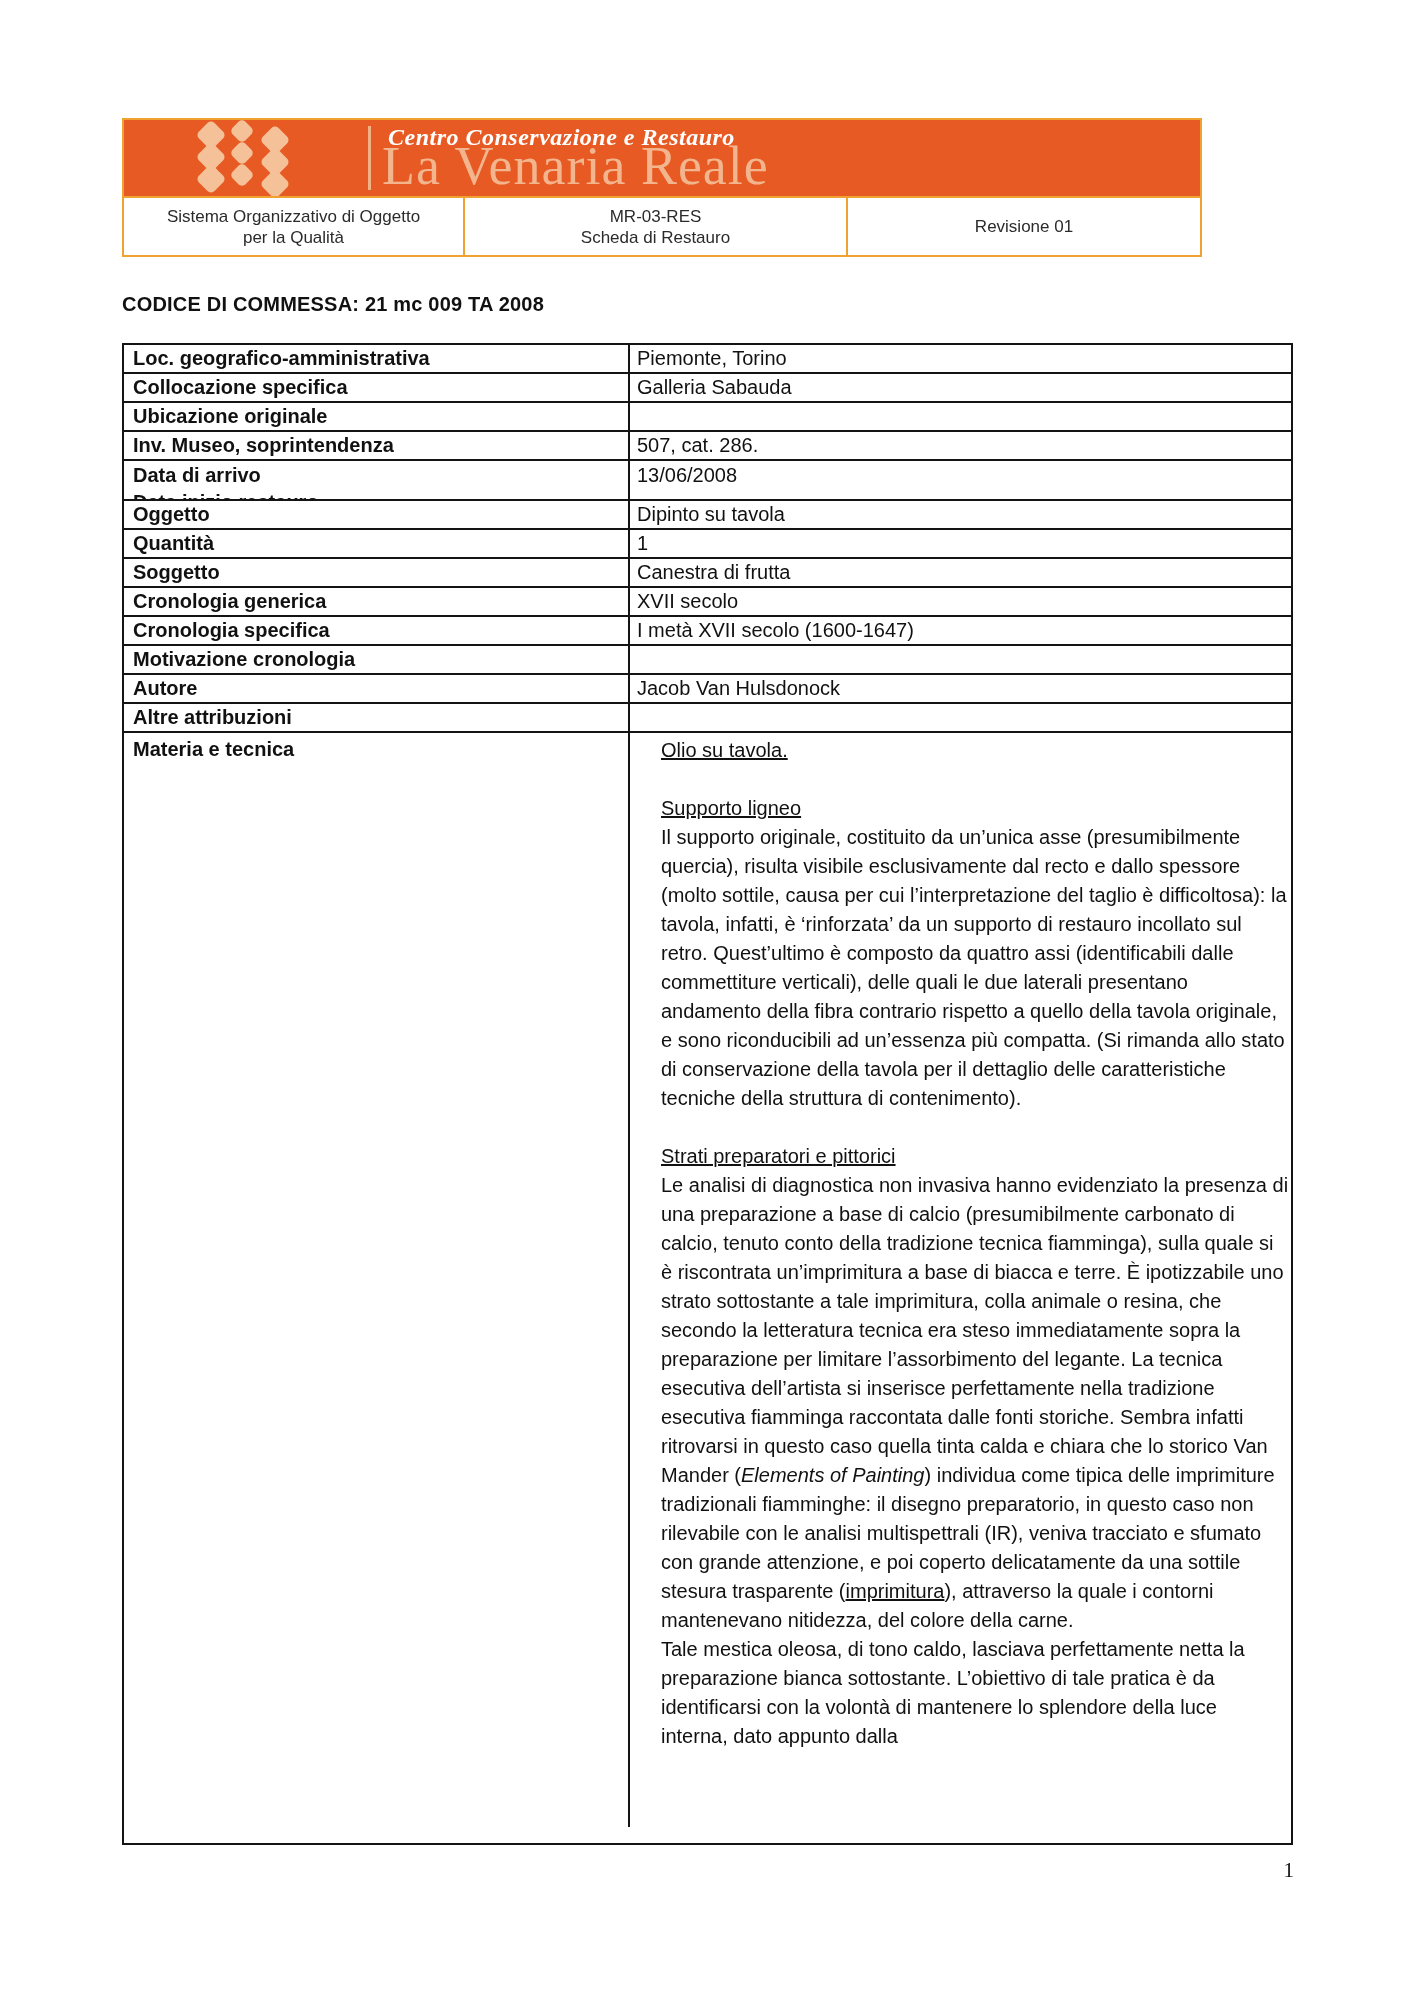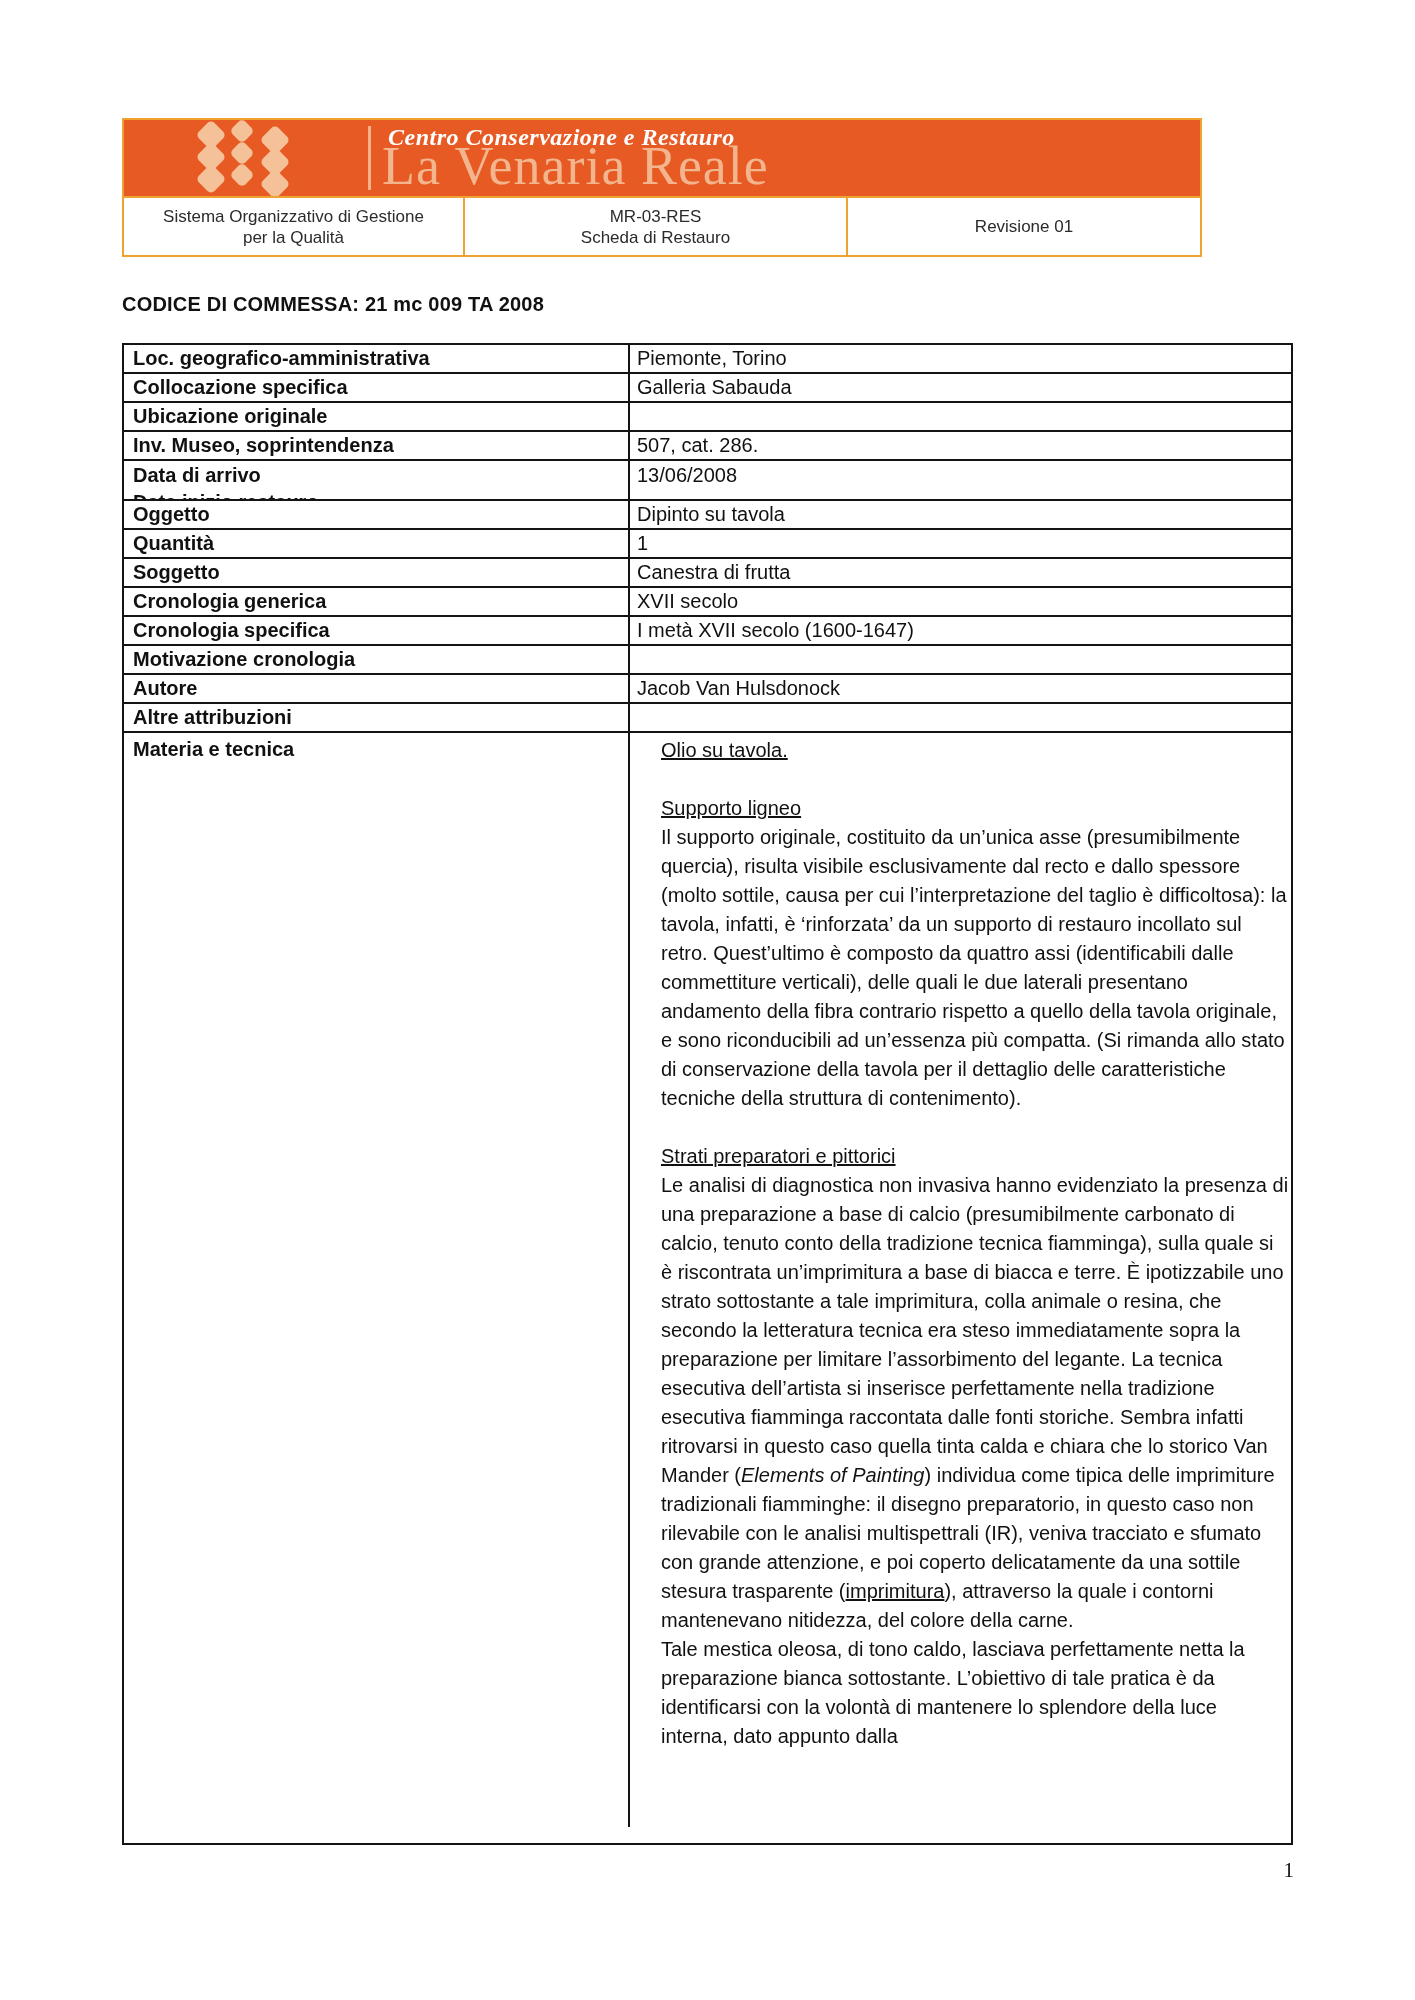--- a/index.html
+++ b/index.html
@@ -71,21 +71,21 @@
         <div class="diamond dm-l" style="left:64px;top:5px"></div>
         <div class="diamond dm-l" style="left:64px;top:27px"></div>
         <div class="diamond dm-l" style="left:64px;top:49px"></div>
       </div>
       <div class="bn-divider"></div>
       <div class="banner-line1">Centro Conservazione e Restauro</div>
       <div class="banner-line2">La Venaria Reale</div>
     </div>
     <div class="hdr-row">
       <div class="hdr-cell c1">
-          <div>Sistema Organizzativo di Gestione</div>
+          <div>Sistema Organizzativo di Oggetto</div>
           <div>per la Qualità</div>
         </div>
       <div class="hdr-cell c2">
           <div>MR-03-RES</div>
           <div>Scheda di Restauro</div>
         </div>
       <div class="hdr-cell c3">
           <div>Revisione 01</div>
         </div>
     </div>

